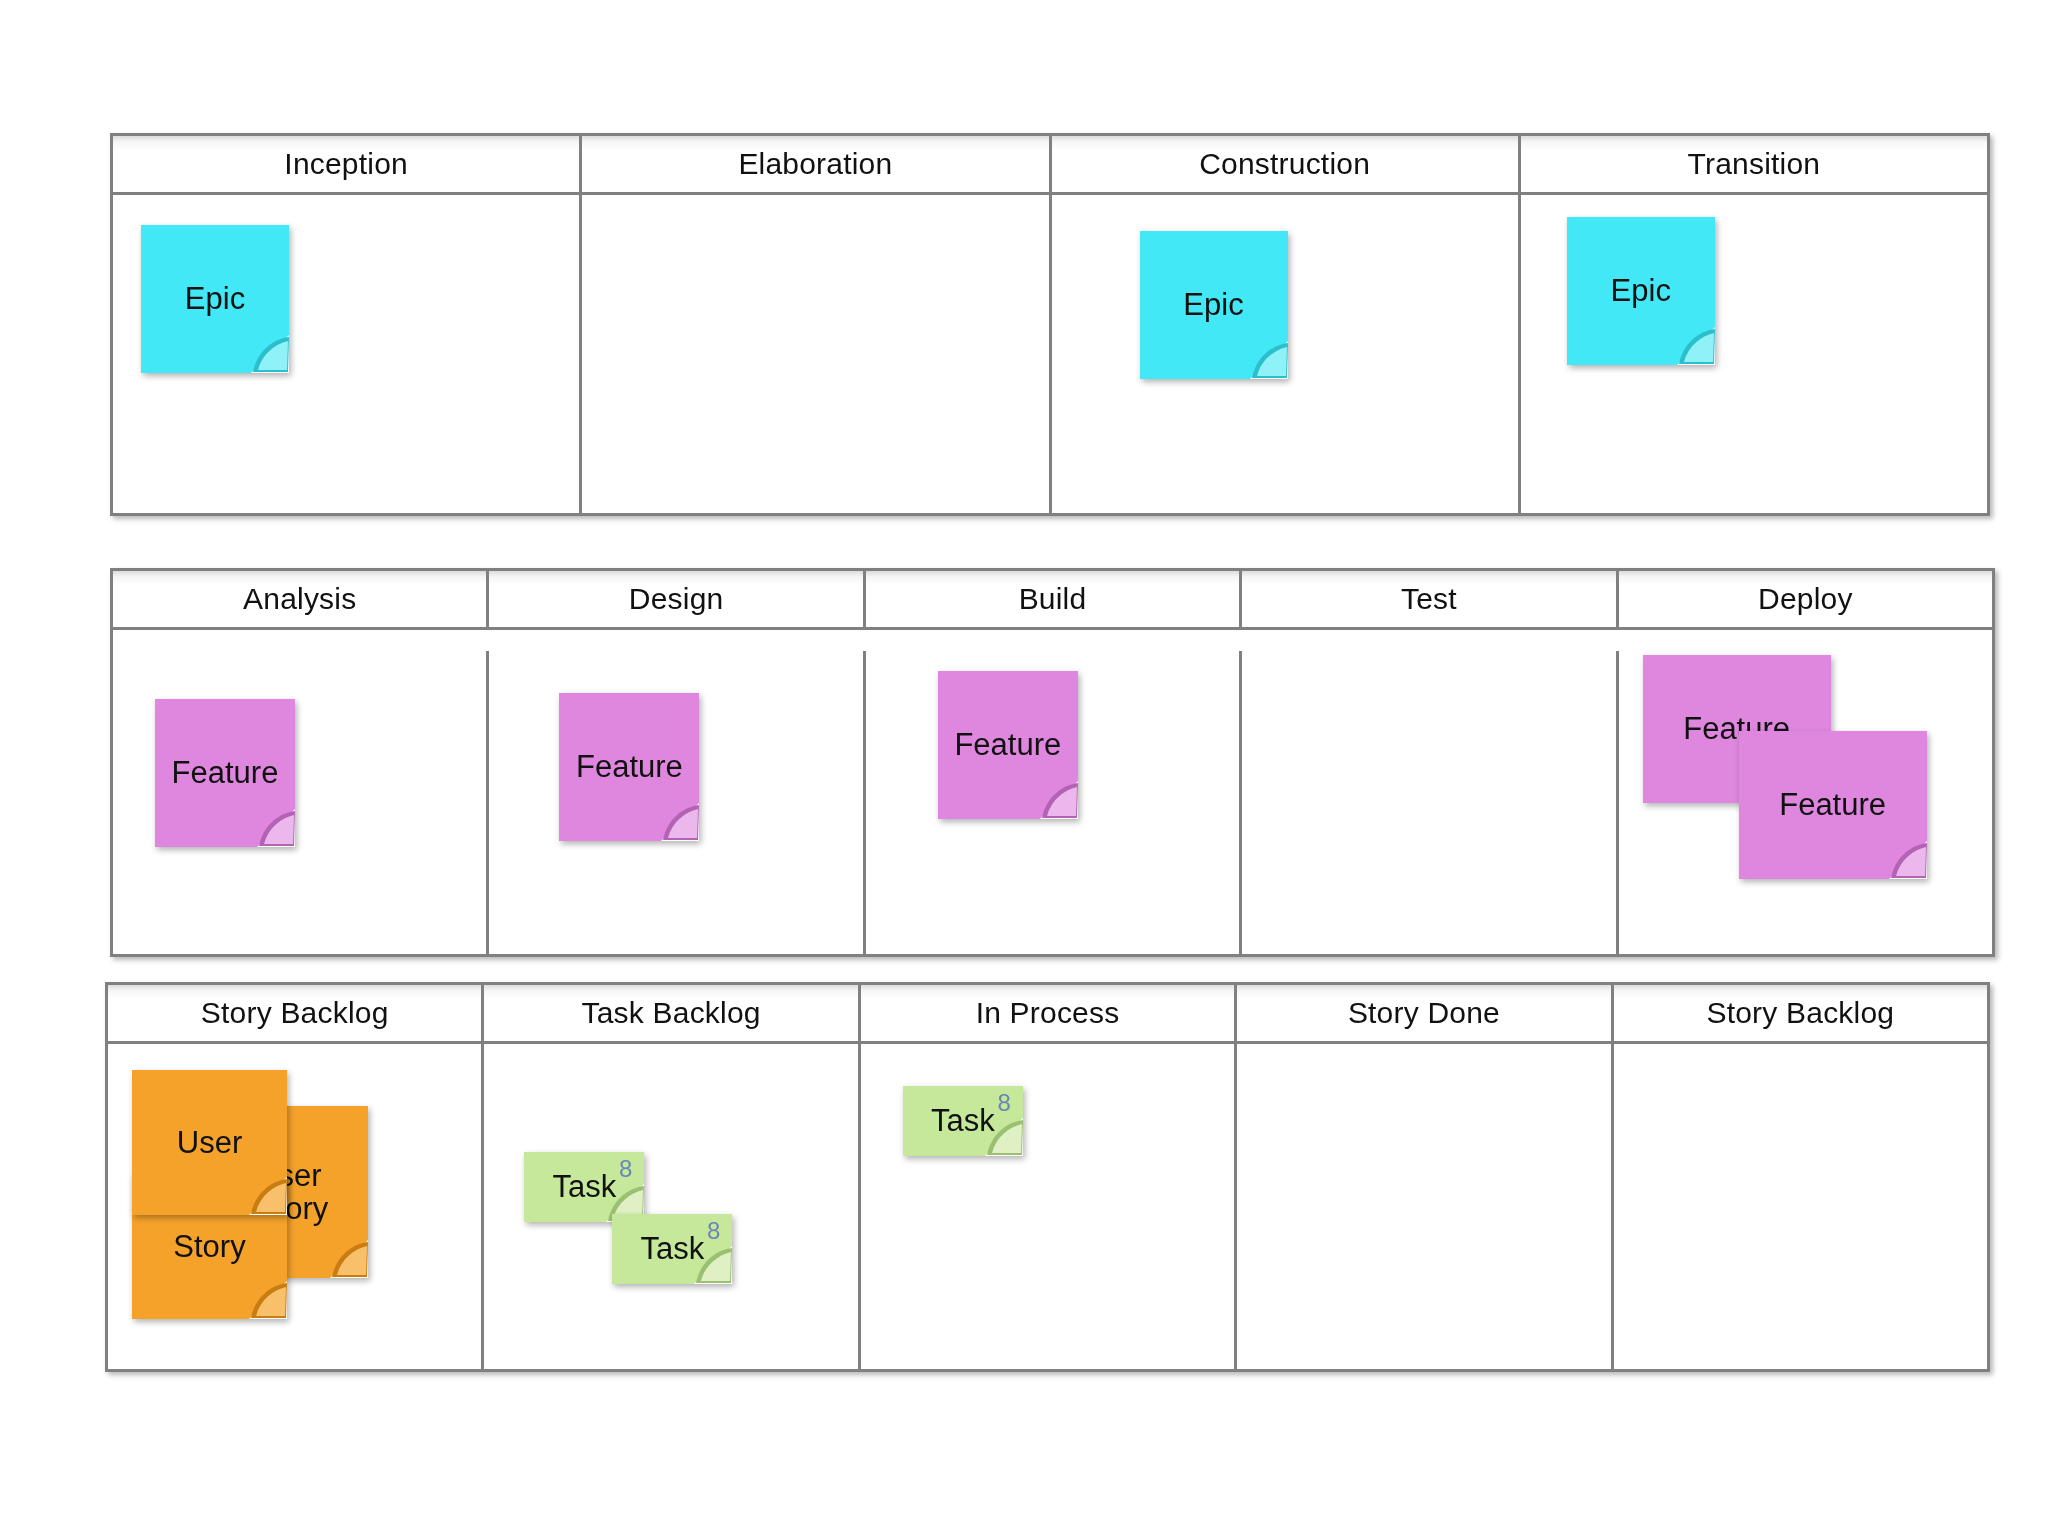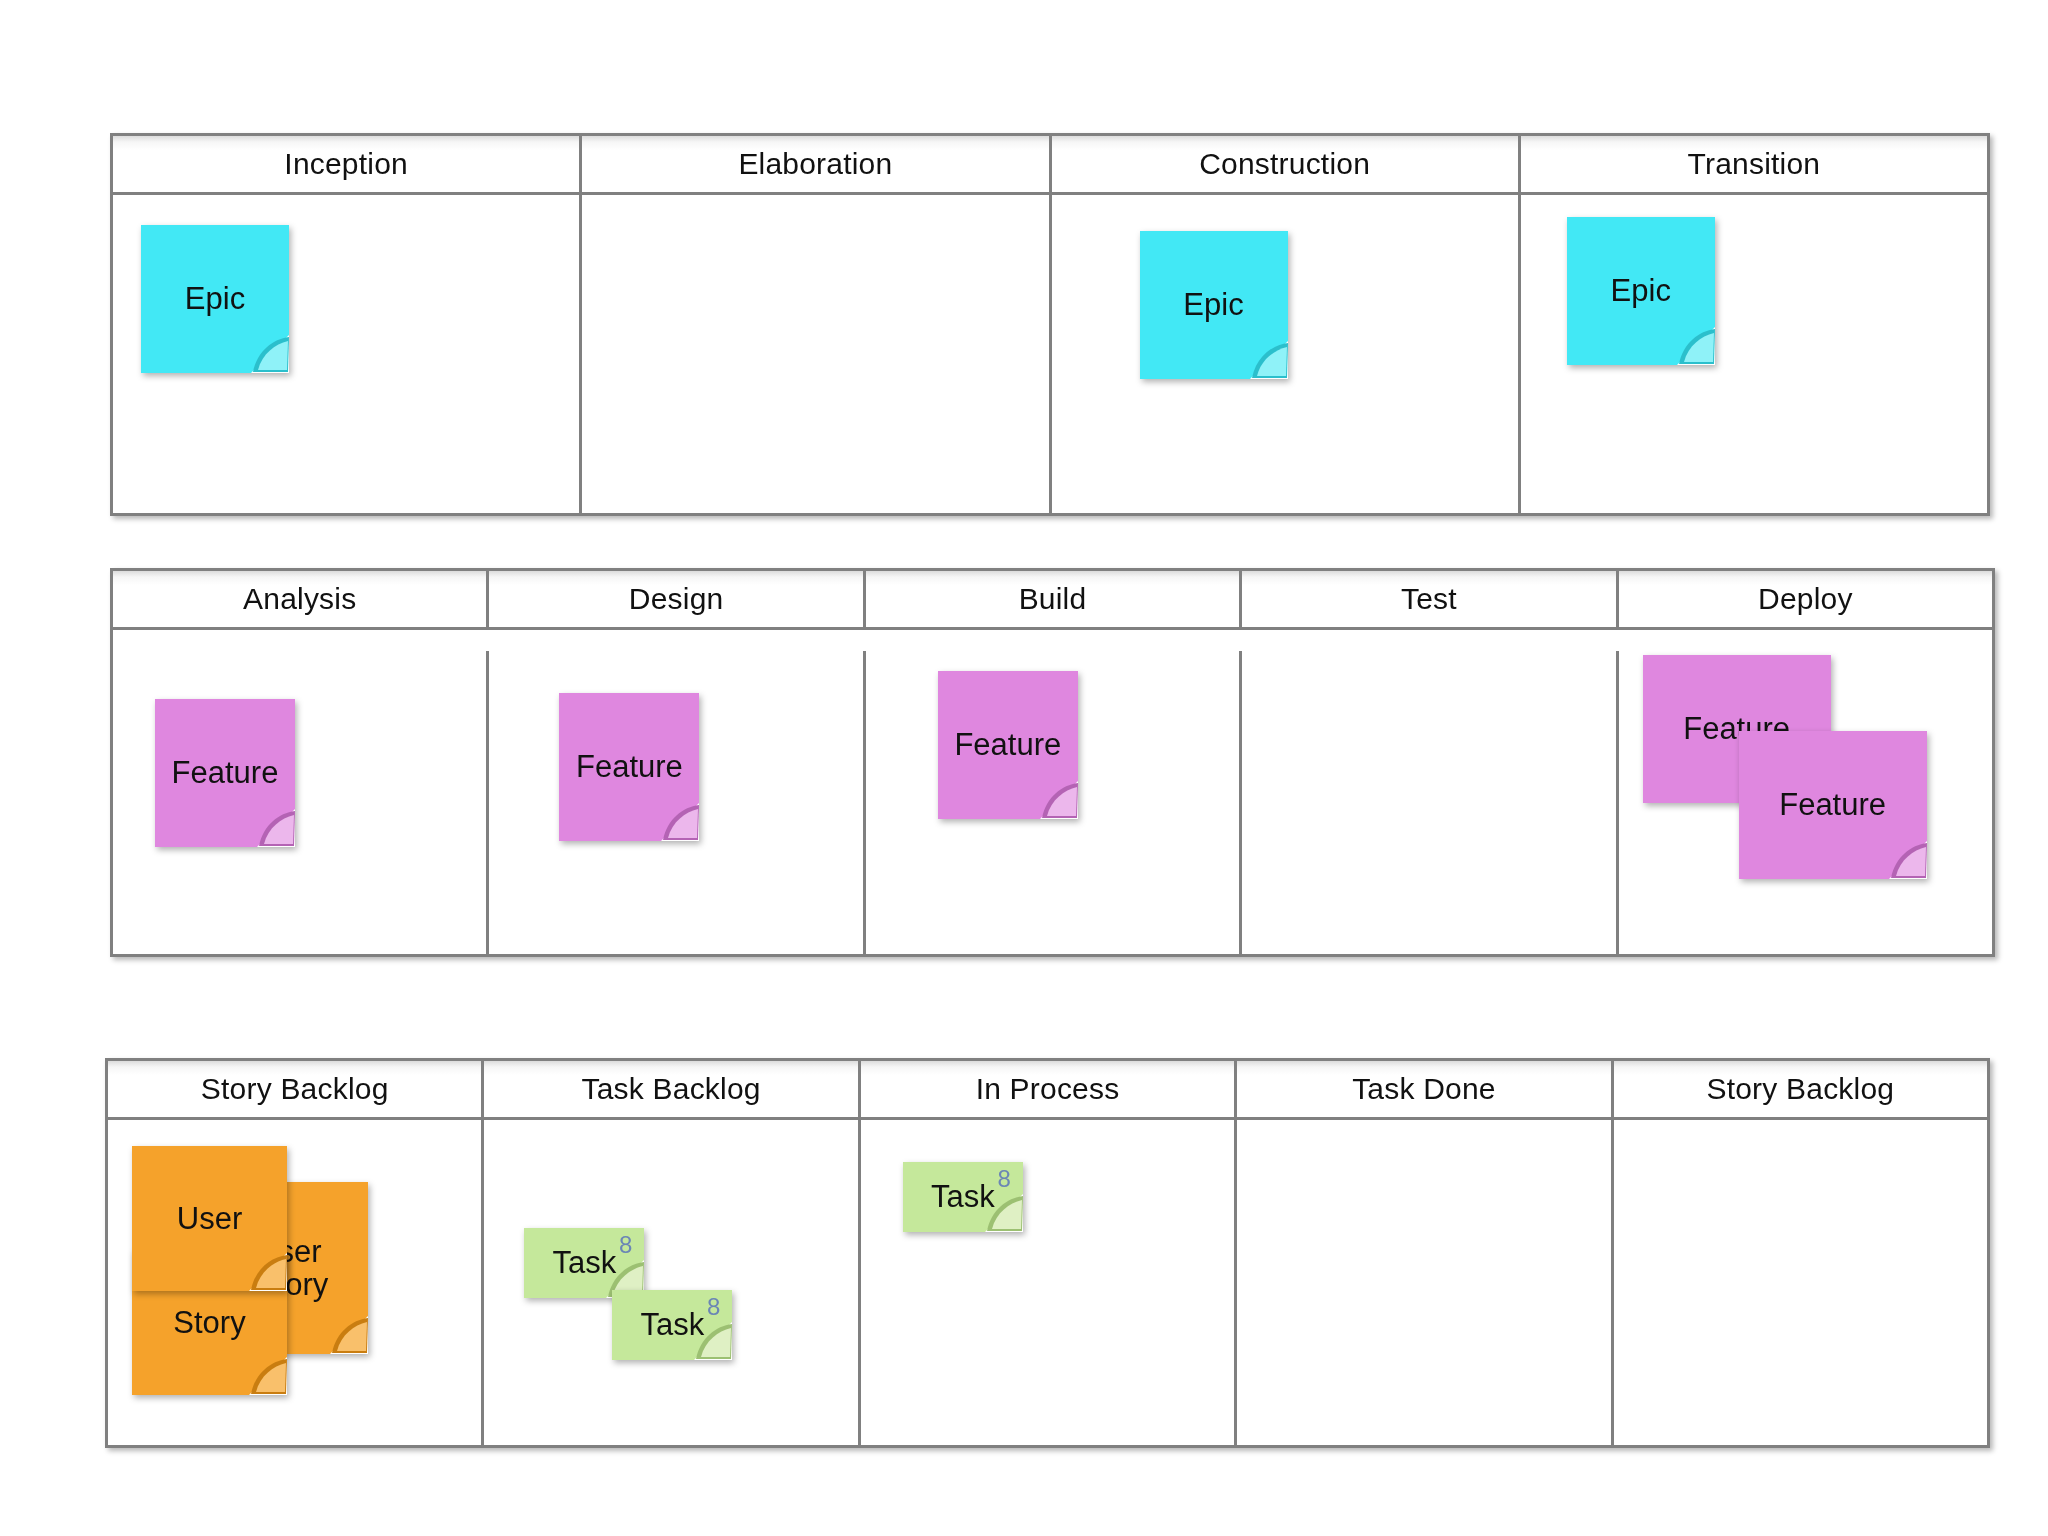--- a/index.html
+++ b/index.html
@@ -216,26 +216,26 @@
               <svg viewBox="0 0 38 38" preserveAspectRatio="none">
                 <path d="M38 0 L38 38 L0 38 Z" fill="#ffffff"></path>
                 <path d="M38 2 C 22 4, 6 16, 2 37 L 37 37 Z" fill="#b463b4"></path>
                 <path d="M37 6 C 24 9, 11 19, 7 35 L 36 35 Z" fill="#ecb7ec"></path>
               </svg>
             </span>
           </div>
         </div>
       </div>
     </div>
-    <div class="board-row" style="left: 105px; top: 1058px; width: 1885px; height: 390px;">
+    <div class="board-row" style="left: 105px; top: 982px; width: 1885px; height: 390px;">
       <div class="header-strip">
         <div class="col-head">Story Backlog</div>
         <div class="col-head">Task Backlog</div>
         <div class="col-head">In Process</div>
-        <div class="col-head">Task Done</div>
+        <div class="col-head">Story Done</div>
         <div class="col-head">Story Backlog</div>
       </div>
       <div class="body-strip">
         <div class="col-cell">
           <div class="note note-orange" style="left: 140px; top: 62px; width: 120px; height: 172px; font-size: 31px;">
             <span class="note-label">User Story</span>
             <span class="fold">
               <svg viewBox="0 0 38 38" preserveAspectRatio="none">
                 <path d="M38 0 L38 38 L0 38 Z" fill="#ffffff"></path>
                 <path d="M38 2 C 22 4, 6 16, 2 37 L 37 37 Z" fill="#c97d10"></path>

